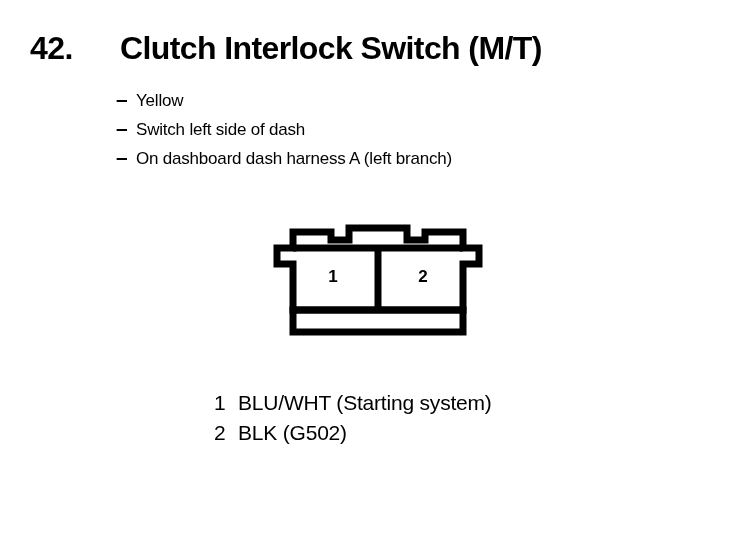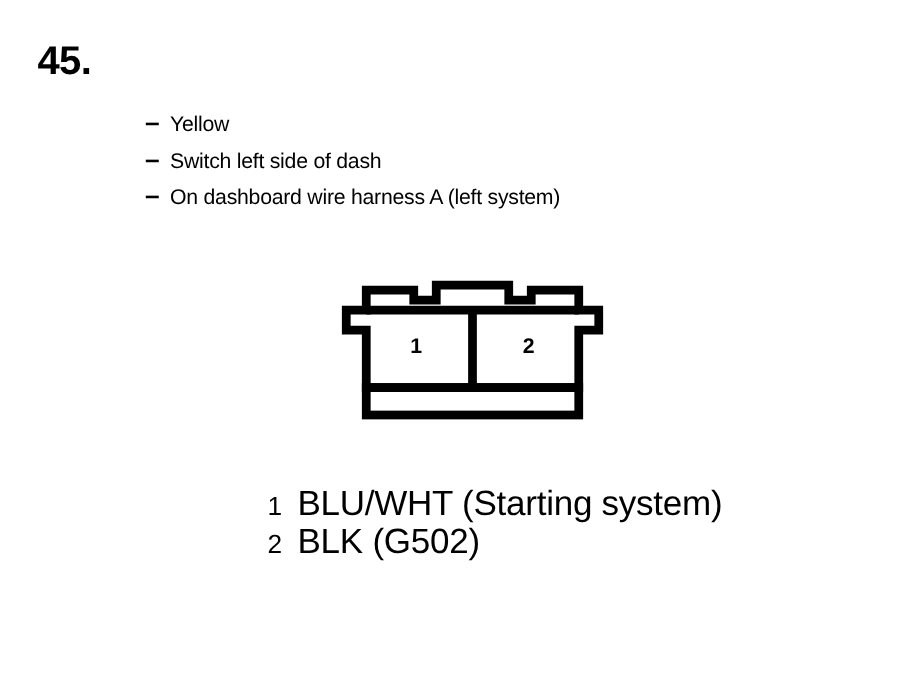--- a/index.html
+++ b/index.html
@@ -102,50 +102,51 @@
     display: flex;
     align-items: baseline;
     height: 30px;
   }
   .legend-num {
     font-size: 21px;
     line-height: 30px;
     flex: 0 0 24px;
   }
   .legend-desc {
-    font-size: 28px;
+    font-size: 21px;
     line-height: 30px;
     letter-spacing: -0.2px;
     white-space: nowrap;
   }
 </style>
 </head>
 <body>
 
 <div id="page">
 
   <div class="header">
-    <div class="item-number">45.</div>
+    <div class="item-number">42.</div>
+    <div class="item-title">Clutch Interlock Switch (M/T)</div>
   </div>
 
   <div class="bullets">
 
     <div class="bullet-row">
       <span class="bullet-dash">–</span>
       <span class="bullet-text">Yellow</span>
     </div>
 
     <div class="bullet-row">
       <span class="bullet-dash">–</span>
       <span class="bullet-text">Switch left side of dash</span>
     </div>
 
     <div class="bullet-row">
       <span class="bullet-dash">–</span>
-      <span class="bullet-text">On dashboard wire harness A (left system)</span>
+      <span class="bullet-text">On dashboard dash harness A (left branch)</span>
     </div>
 
   </div>
 
   <div class="connector-wrap">
     <svg class="connector-svg" viewBox="0 0 240 116" xmlns="http://www.w3.org/2000/svg">
 
       <path d="M 45 8
                L 83 8
                L 83 16

